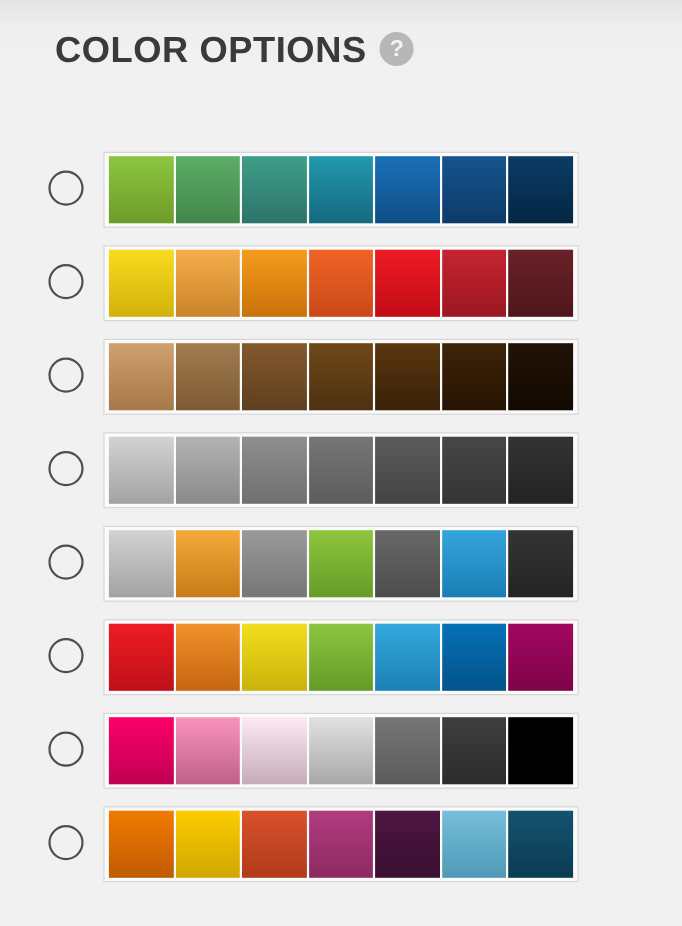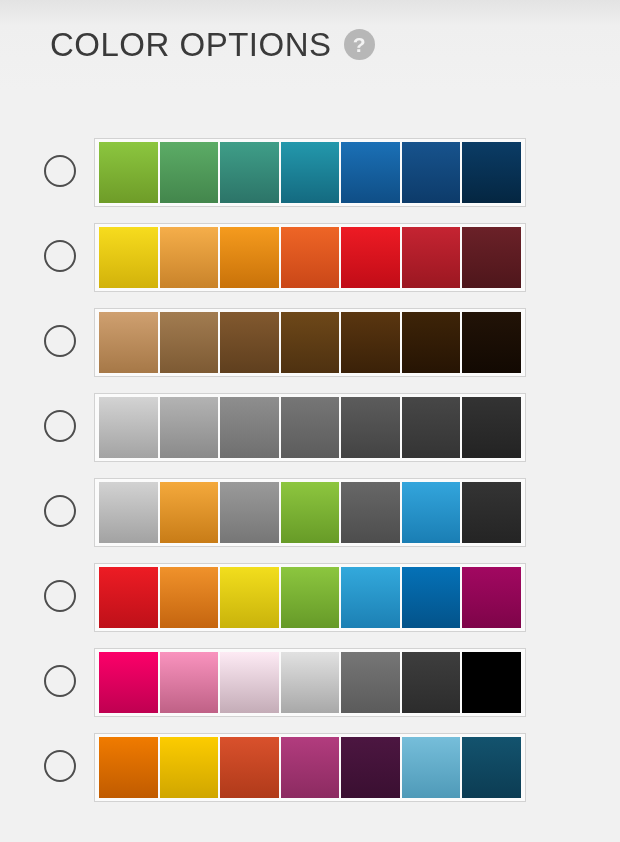--- a/index.html
+++ b/index.html
@@ -19,21 +19,21 @@
   .page-header {
     position: absolute;
     left: 50px;
     top: 28px;
     display: flex;
     align-items: center;
     gap: 12px;
   }
   .page-title {
     font-size: 33px;
-    font-weight: 400;
+    font-weight: 700;
     color: #3a3a3a;
     letter-spacing: 0.5px;
     line-height: 1;
     white-space: nowrap;
     font-family: "Liberation Sans", sans-serif;
   }
   .help-icon {
     width: 31px;
     height: 31px;
     border-radius: 50%;

